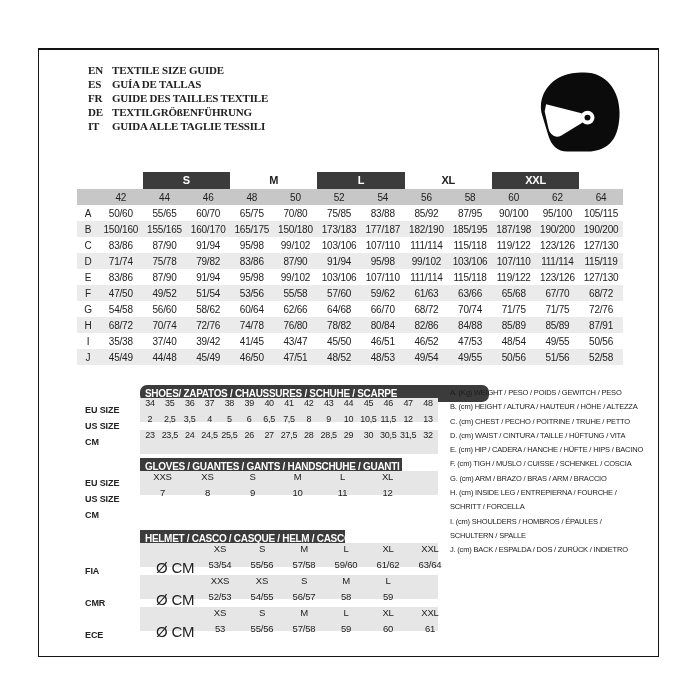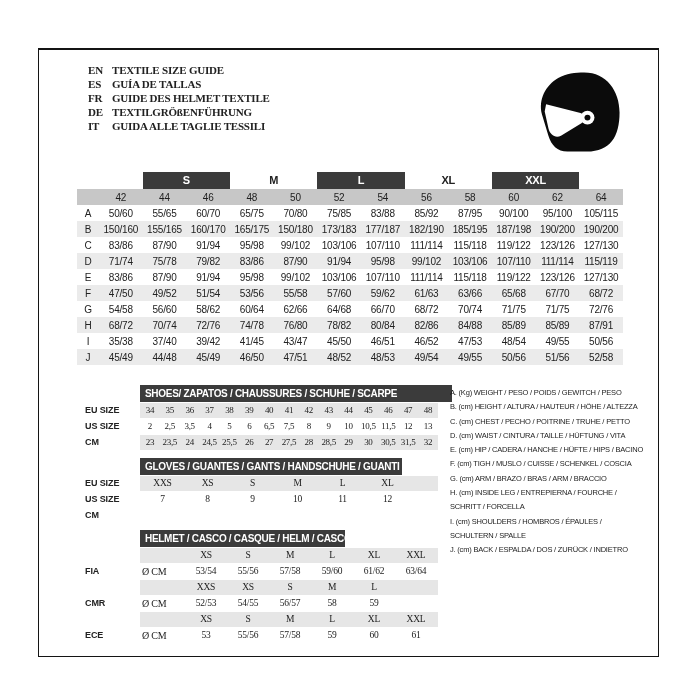--- a/index.html
+++ b/index.html
@@ -29,25 +29,25 @@
   .badge-dark { background:#3b3b3b; color:#fff; }
   .mt-nums { background:#c7c7c7; color:#1d1d1d; }
   .mt-body > .mt-row:nth-child(even) { background:#ebebeb; }
 
   
   .section { position:absolute; left:85px; }
   .sec-header { margin-left:55px; height:17px; line-height:17px; background:#3b3b3b; color:#fff;
                 font-weight:700; font-size:10px; letter-spacing:-0.3px; padding-left:5px; white-space:nowrap; }
   .sec-row { display:flex; height:16px; align-items:center; }
   .sec-label { width:55px; flex:none; font-weight:700; font-size:9px; letter-spacing:-0.1px; }
-  .cells { display:flex; width:298px; height:15px; align-items:center; flex:none;font-family:Liberation Serif, serif; }
+  .cells { display:flex; width:298px; height:24px; flex:none; }
   .rows-host > .sec-row:nth-child(odd) .cells { background:#e6e6e6; }
   .shoe-cell { width:19.87px; flex:none; text-align:center; font-size:9px; letter-spacing:-0.3px; }
   .glove-cell { width:45px; flex:none; text-align:center; font-size:9.5px; letter-spacing:-0.2px; }
-  .helm-unit { width:45px; flex:none; font-size:10px; padding-left:2px; letter-spacing:-0.2px; }
+  .helm-unit { width:45px; flex:none; font-size:15px; padding-left:2px; letter-spacing:-0.2px;margin-left:14px; }
   .helm-cell { width:42px; flex:none; text-align:center; font-size:9.5px; letter-spacing:-0.2px; }
 
   
   .legend { position:absolute; left:450px; top:386px; width:208px; }
   .legend-line { font-size:7.5px; font-weight:400; line-height:14.3px; white-space:nowrap; letter-spacing:-0.2px; color:#1c1c1c; }
 </style>
 </head>
 <body>
 
 <div class="frame"></div>
@@ -59,21 +59,21 @@
       <div class="lang-label">TEXTILE SIZE GUIDE</div>
     </div>
 
     <div class="lang-row">
       <div class="lang-code">ES</div>
       <div class="lang-label">GUÍA DE TALLAS</div>
     </div>
 
     <div class="lang-row">
       <div class="lang-code">FR</div>
-      <div class="lang-label">GUIDE DES HELMET TEXTILE</div>
+      <div class="lang-label">GUIDE DES TAILLES TEXTILE</div>
     </div>
 
     <div class="lang-row">
       <div class="lang-code">DE</div>
       <div class="lang-label">TEXTILGRÖßENFÜHRUNG</div>
     </div>
 
     <div class="lang-row">
       <div class="lang-code">IT</div>
       <div class="lang-label">GUIDA ALLE TAGLIE TESSILI</div>
@@ -273,21 +273,21 @@
         <div class="c-val">49/54</div>
         <div class="c-val">49/55</div>
         <div class="c-val">50/56</div>
         <div class="c-val">51/56</div>
         <div class="c-val">52/58</div>
       </div>
     </div>
 </div>
 
 <div class="section" style="top:385px;">
-  <div class="sec-header" style="width:312px;">SHOES/ ZAPATOS / CHAUSSURES / SCHUHE / SCARPE</div>
+  <div class="sec-header" style="width:349px;border-radius:7px;">SHOES/ ZAPATOS / CHAUSSURES / SCHUHE / SCARPE</div>
   <div class="rows-host">
 
       <div class="sec-row">
         <div class="sec-label">EU SIZE</div>
         <div class="cells">
           <div class="shoe-cell">34</div>
           <div class="shoe-cell">35</div>
           <div class="shoe-cell">36</div>
           <div class="shoe-cell">37</div>
           <div class="shoe-cell">38</div>

